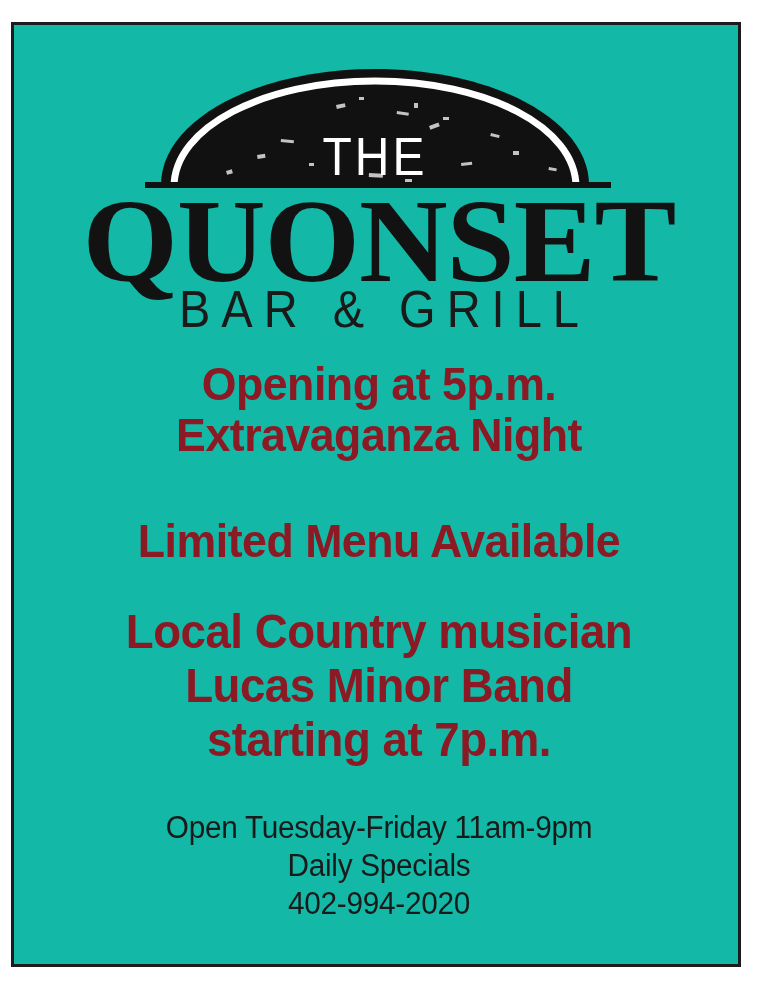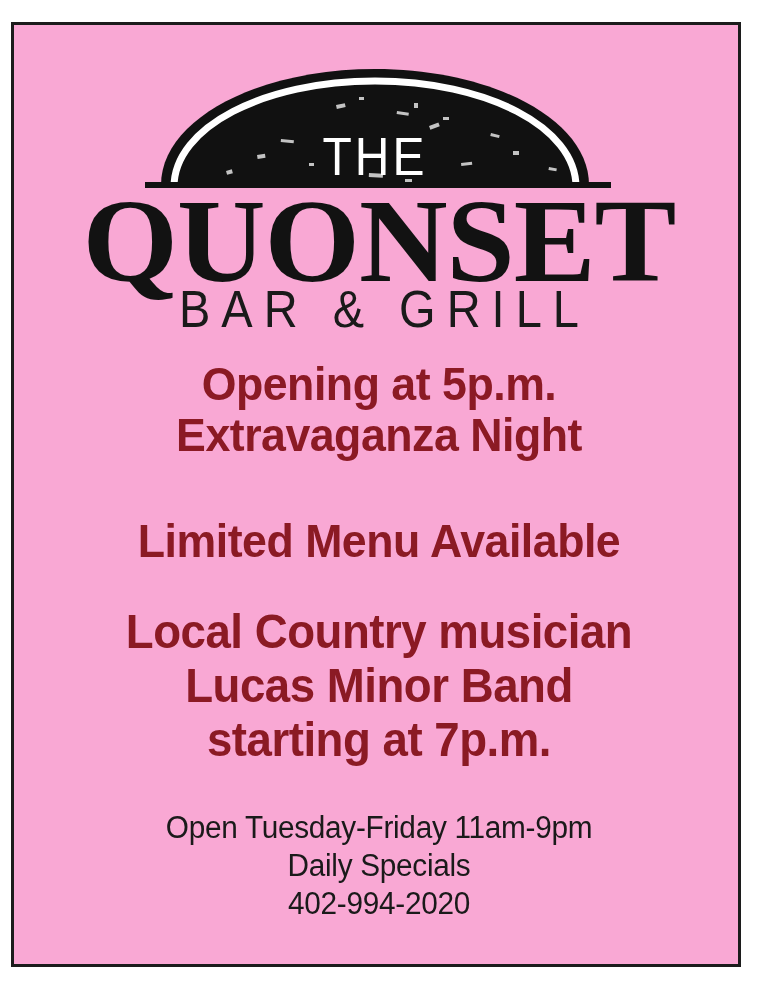--- a/index.html
+++ b/index.html
@@ -25,21 +25,21 @@
 
   
   #frame {
     position: absolute;
     left: 11px;
     top: 22px;
     width: 730px;
     height: 945px;
     border: 3px solid #1c1c1c;
     box-sizing: border-box;
-    background: #f9a8d4;
+    background: #14b8a6;
   }
 
   
   #logo {
     position: absolute;
     left: 0;
     top: 0;
     width: 730px;
     height: 310px;
   }

